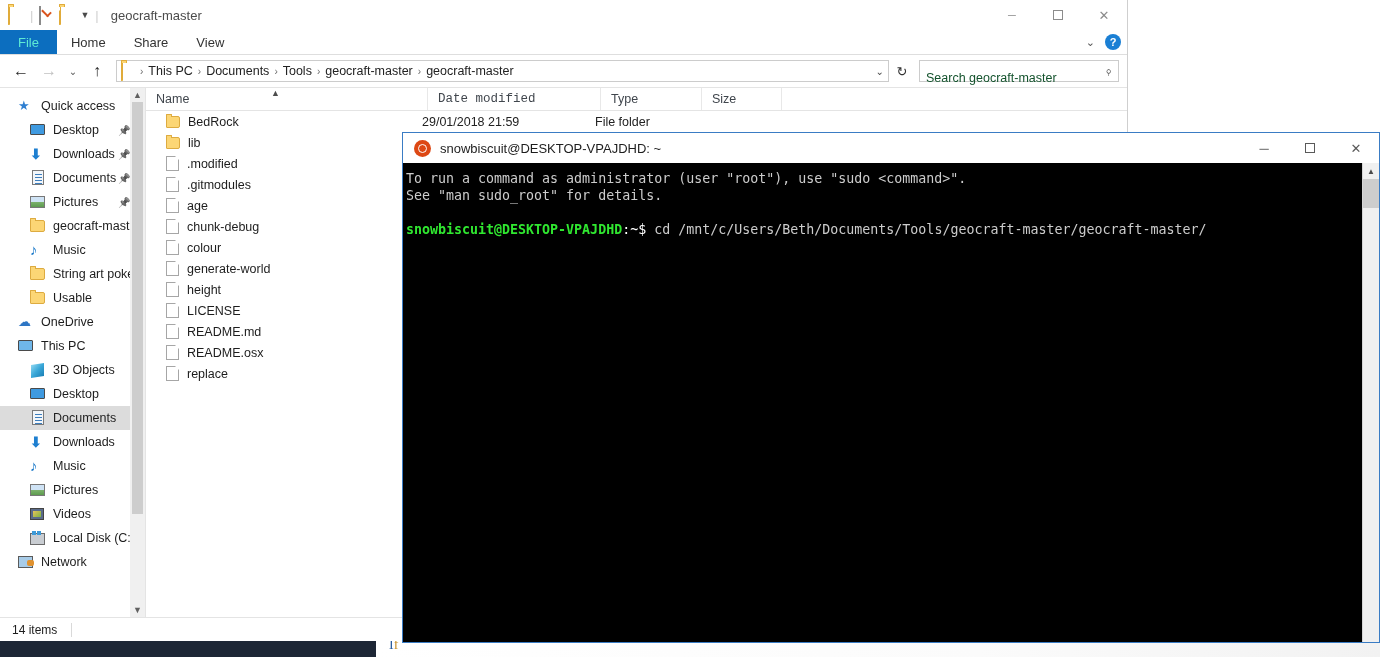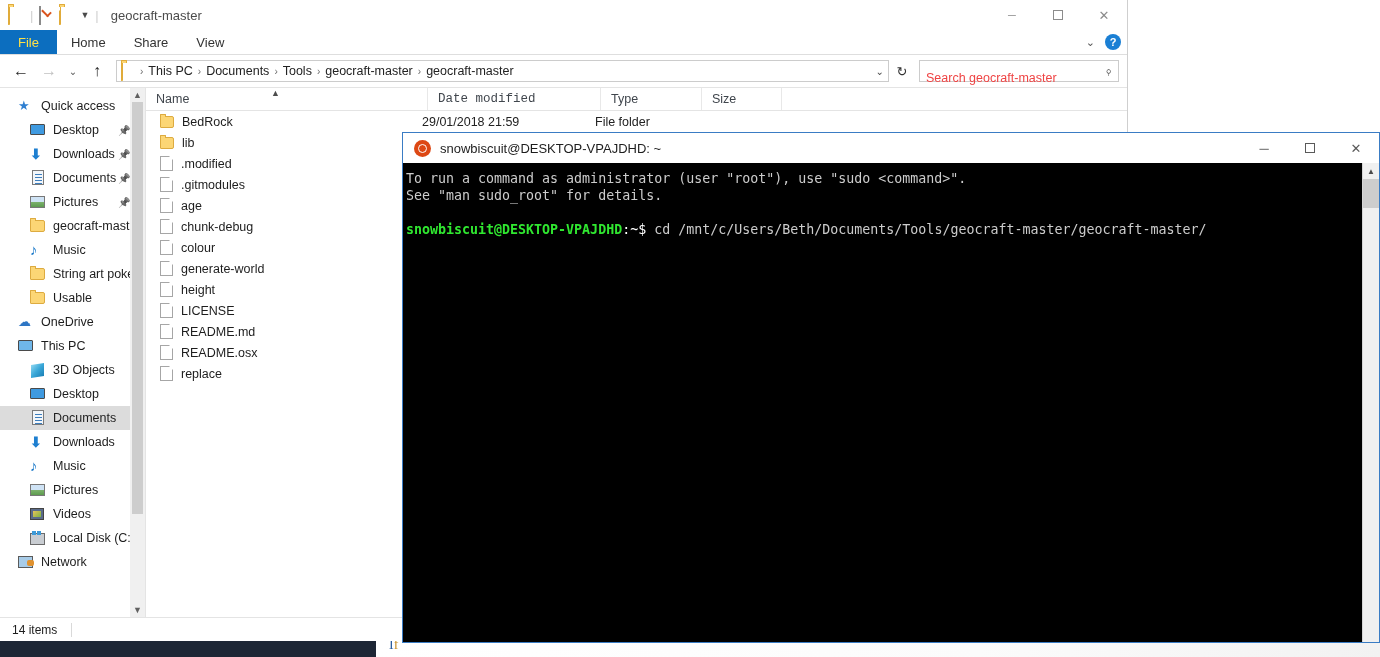--- a/index.html
+++ b/index.html
@@ -164,21 +164,21 @@
   }
   .rb-tab {
     padding: 0 14px;
     display: flex;
     align-items: center;
     font-size: 13px;
     color: #333;
   }
   .rb-tab.file {
     background: #0c6ebf;
-    color: #fde047;
+    color: #5eead4;
     padding: 0 18px;
   }
   .rb-right {
     position: absolute;
     right: 6px; top: 0;
     height: 24px;
     display: flex;
     align-items: center;
     gap: 10px;
   }
@@ -260,21 +260,21 @@
     height: 22px;
     border: 1px solid #cccccc;
     background: #fff;
     display: flex;
     align-items: center;
     justify-content: space-between;
     padding: 0 6px;
     margin-left: 4px;
     box-sizing: border-box;
   }
-  .search-ph { font-size: 12.5px; color: #ef4444; margin-top: 13px; }
+  .search-ph { font-size: 12.5px; color: #14532d; margin-top: 13px; }
   .search-ico { font-size: 12px; color: #444; transform: rotate(-45deg); }
 
   
   .ex-body {
     display: flex;
     height: 529px;
     border-top: 1px solid #e4e4e4;
   }
   .ex-nav {
     width: 145px;
@@ -486,21 +486,21 @@
     height: 21px;
     display: flex;
     align-items: center;
     font-size: 12.5px;
     color: #1d1d1d;
   }
   .row .cname {
     width: 266px;
     display: flex;
     align-items: center;
-    padding-left: 14px;
+    padding-left: 20px;
     box-sizing: border-box;
     white-space: nowrap;
   }
   .row .cdate { width: 173px; padding-left: 10px; box-sizing: border-box; color:#222; }
   .row .ctype { width: 101px; padding-left: 10px; box-sizing: border-box; color:#222; }
   .file-ico {
     width: 13px; height: 15px;
     margin-right: 8px;
     flex: none;
     position: relative;

